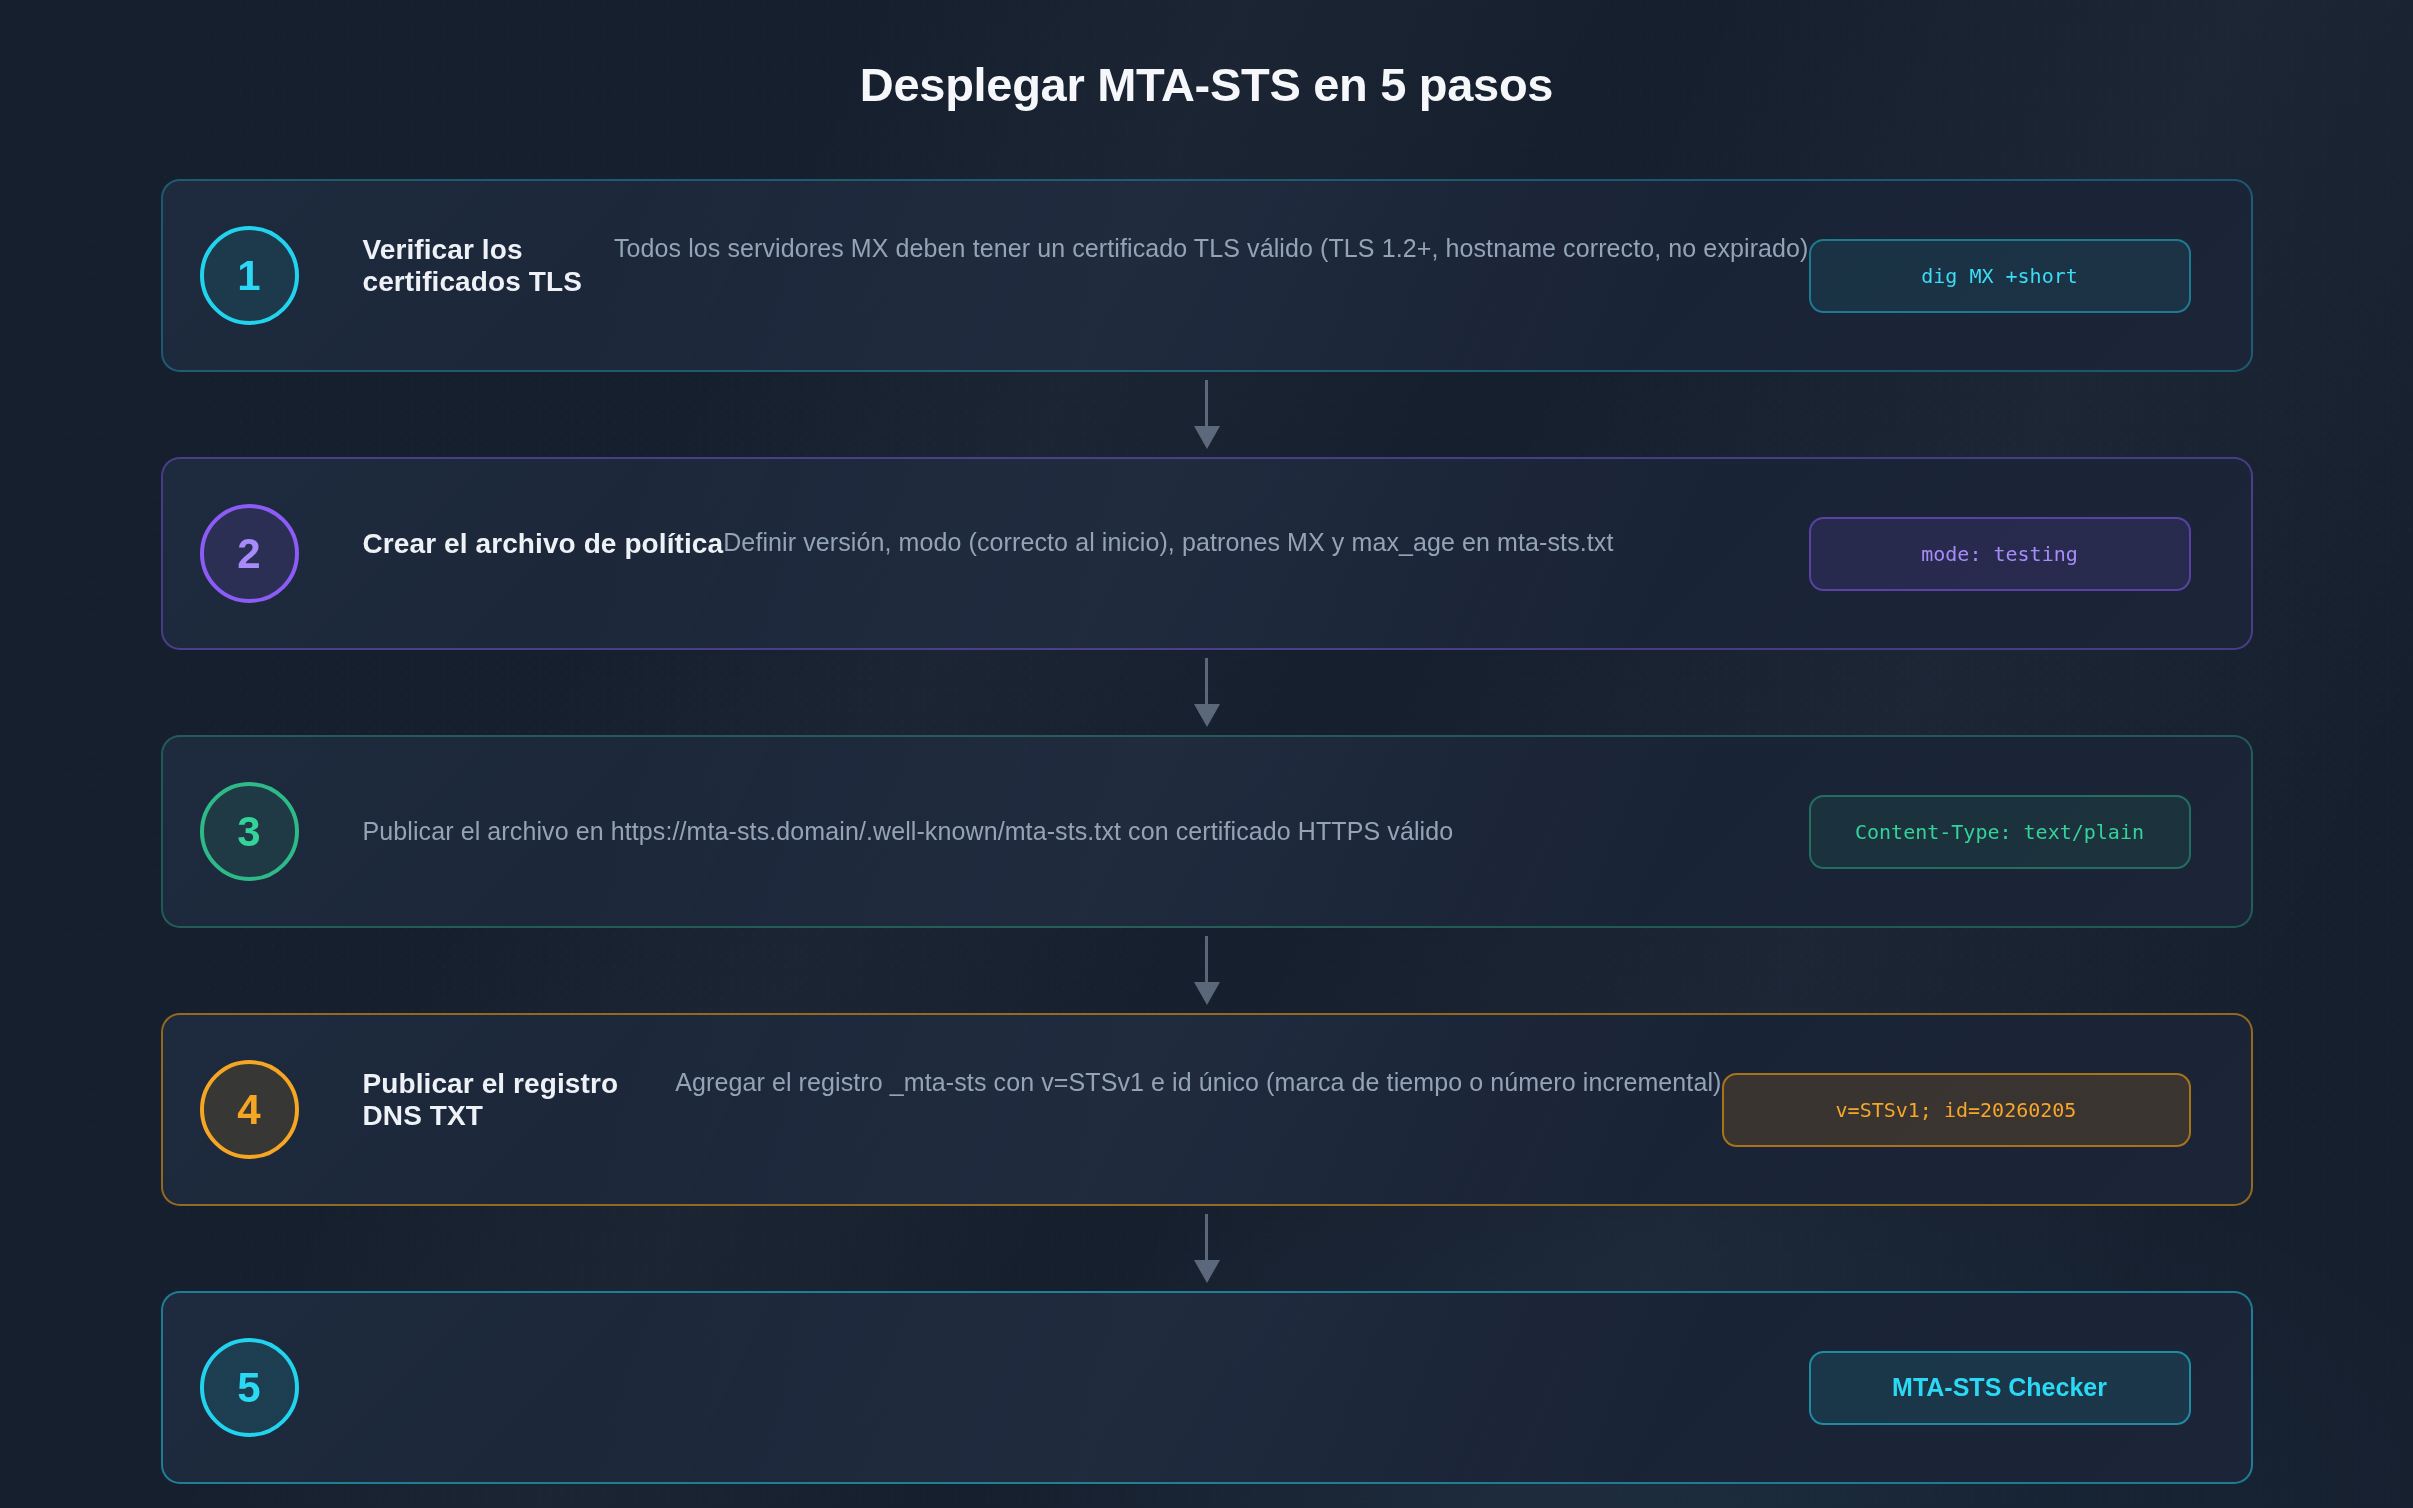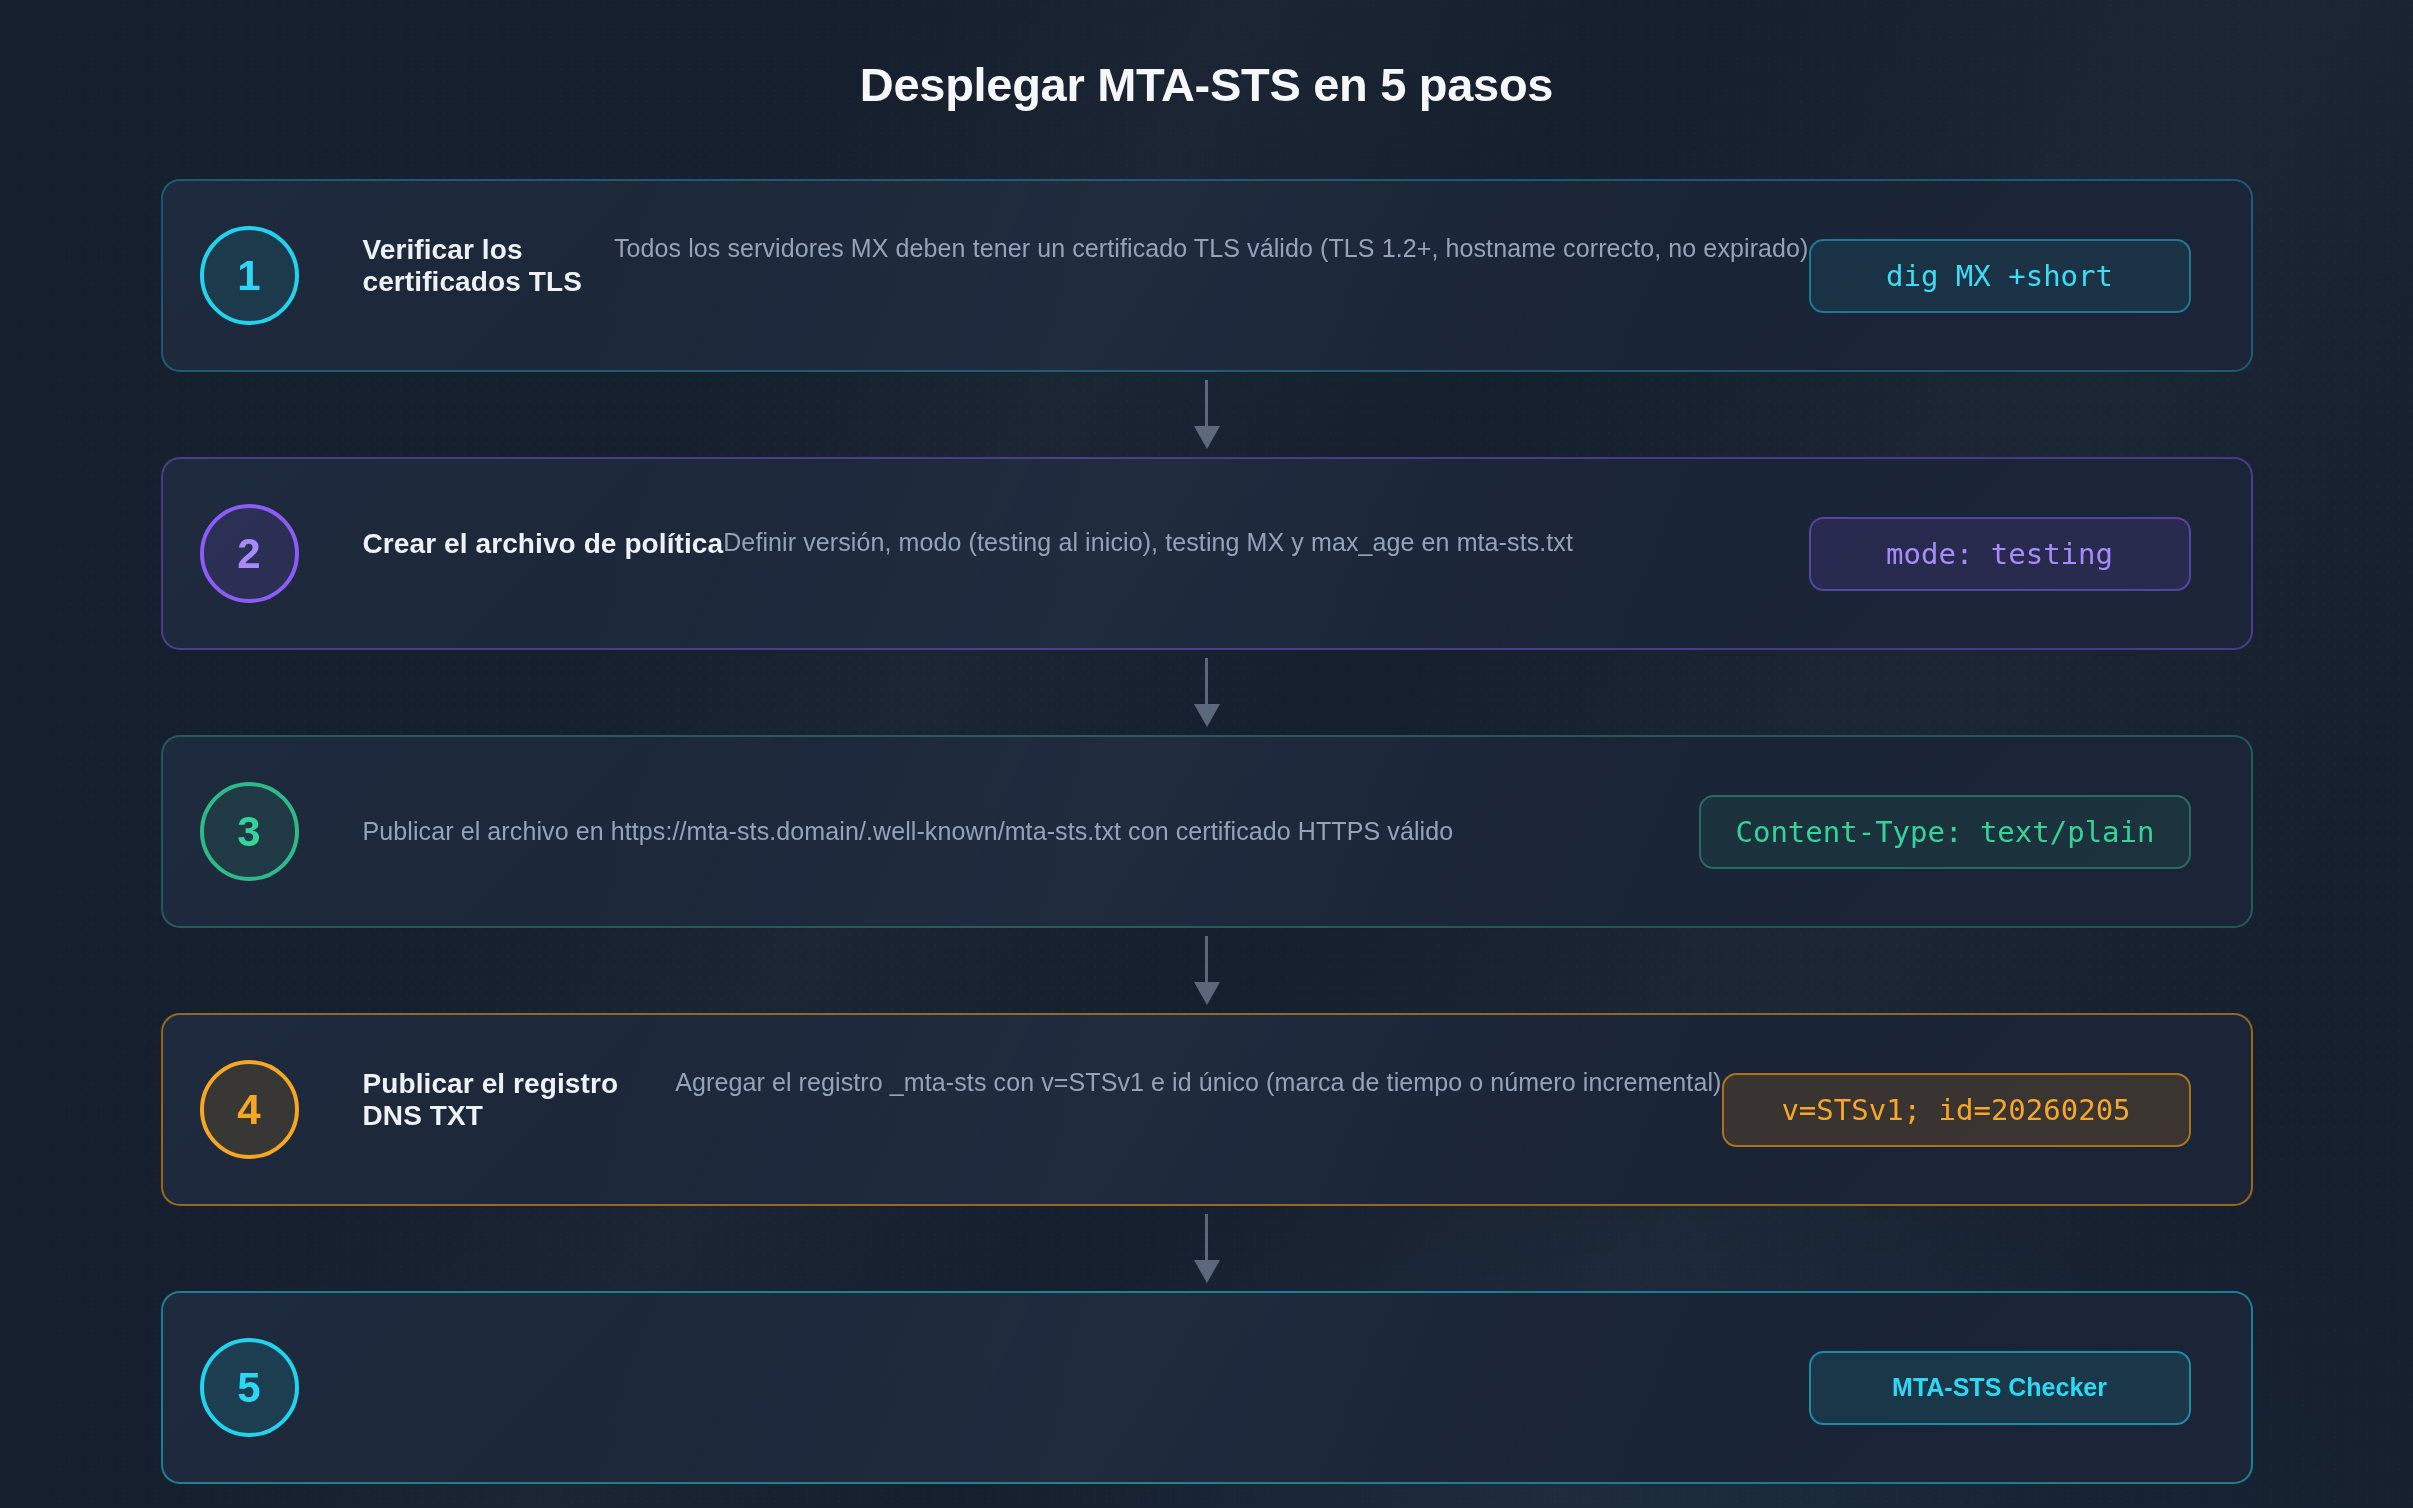--- a/index.html
+++ b/index.html
@@ -92,21 +92,21 @@
     flex: 0 0 auto;
     min-width: 382px;
     height: 74px;
     box-sizing: border-box;
     padding: 0 34px;
     border-radius: 14.7px;
     border: 2px solid var(--badge-border);
     background: var(--badge-bg);
     color: var(--badge-text);
     font-family: "DejaVu Sans Mono", monospace;
-    font-size: 29px;
+    font-size: 20px;
     display: flex;
     align-items: center;
     justify-content: center;
     white-space: nowrap;
   }
   .badge-wide { min-width: 469px; }
   .badge-button {
     font-family: "Liberation Sans", sans-serif;
     font-weight: 700;
     font-size: 25px;
@@ -194,21 +194,21 @@
     <div class="arrow-line"></div>
     <div class="arrow-head"></div>
   </div>
 
   <article class="step-card accent-purple">
     <div class="step-circle">
       <span class="step-number">2</span>
     </div>
     <div class="step-text">
       <h2 class="step-title">Crear el archivo de política</h2>
-      <p class="step-desc">Definir versión, modo (testing al inicio), testing MX y max_age en mta-sts.txt</p>
+      <p class="step-desc">Definir versión, modo (correcto al inicio), patrones MX y max_age en mta-sts.txt</p>
     </div>
     <div class="step-badge">mode: testing</div>
   </article>
 
   <div class="flow-arrow">
     <div class="arrow-line"></div>
     <div class="arrow-head"></div>
   </div>
 
   <article class="step-card accent-green">

